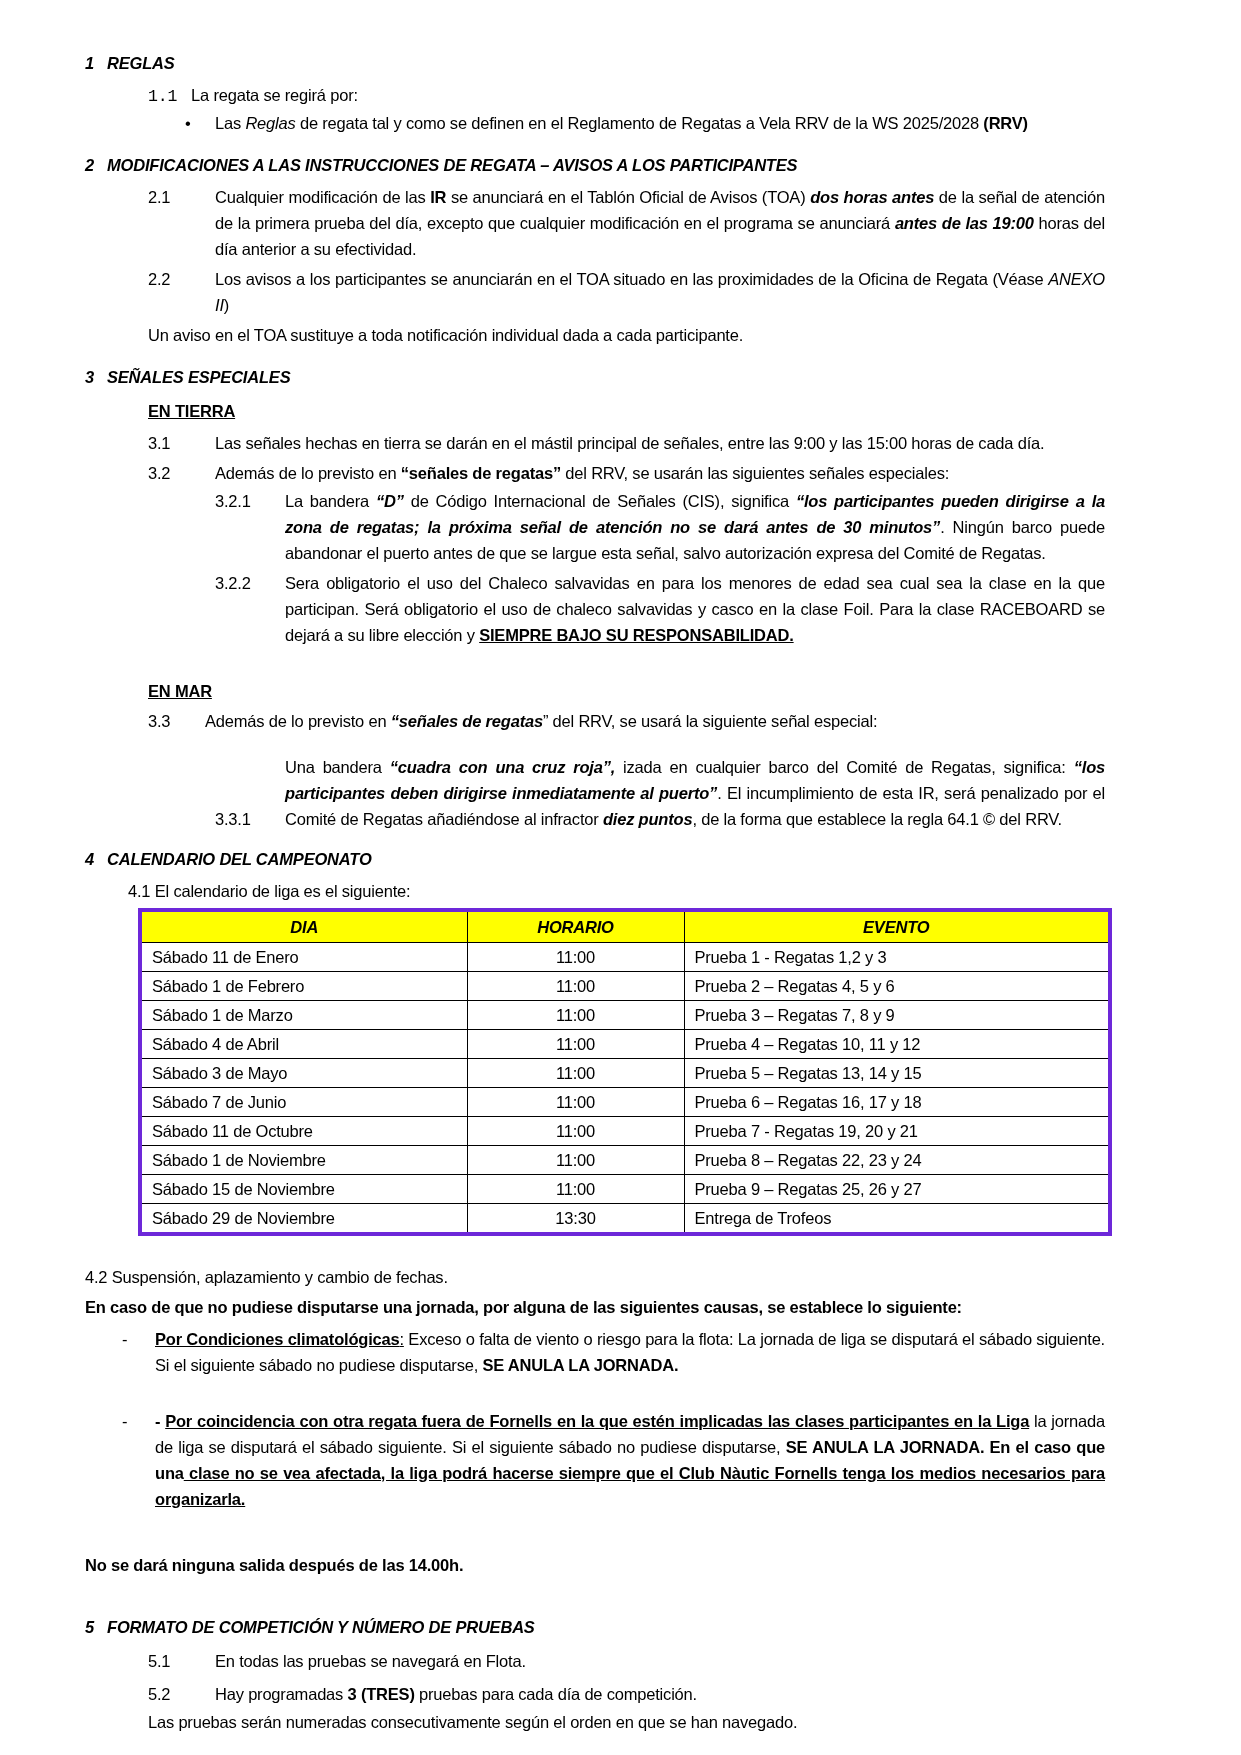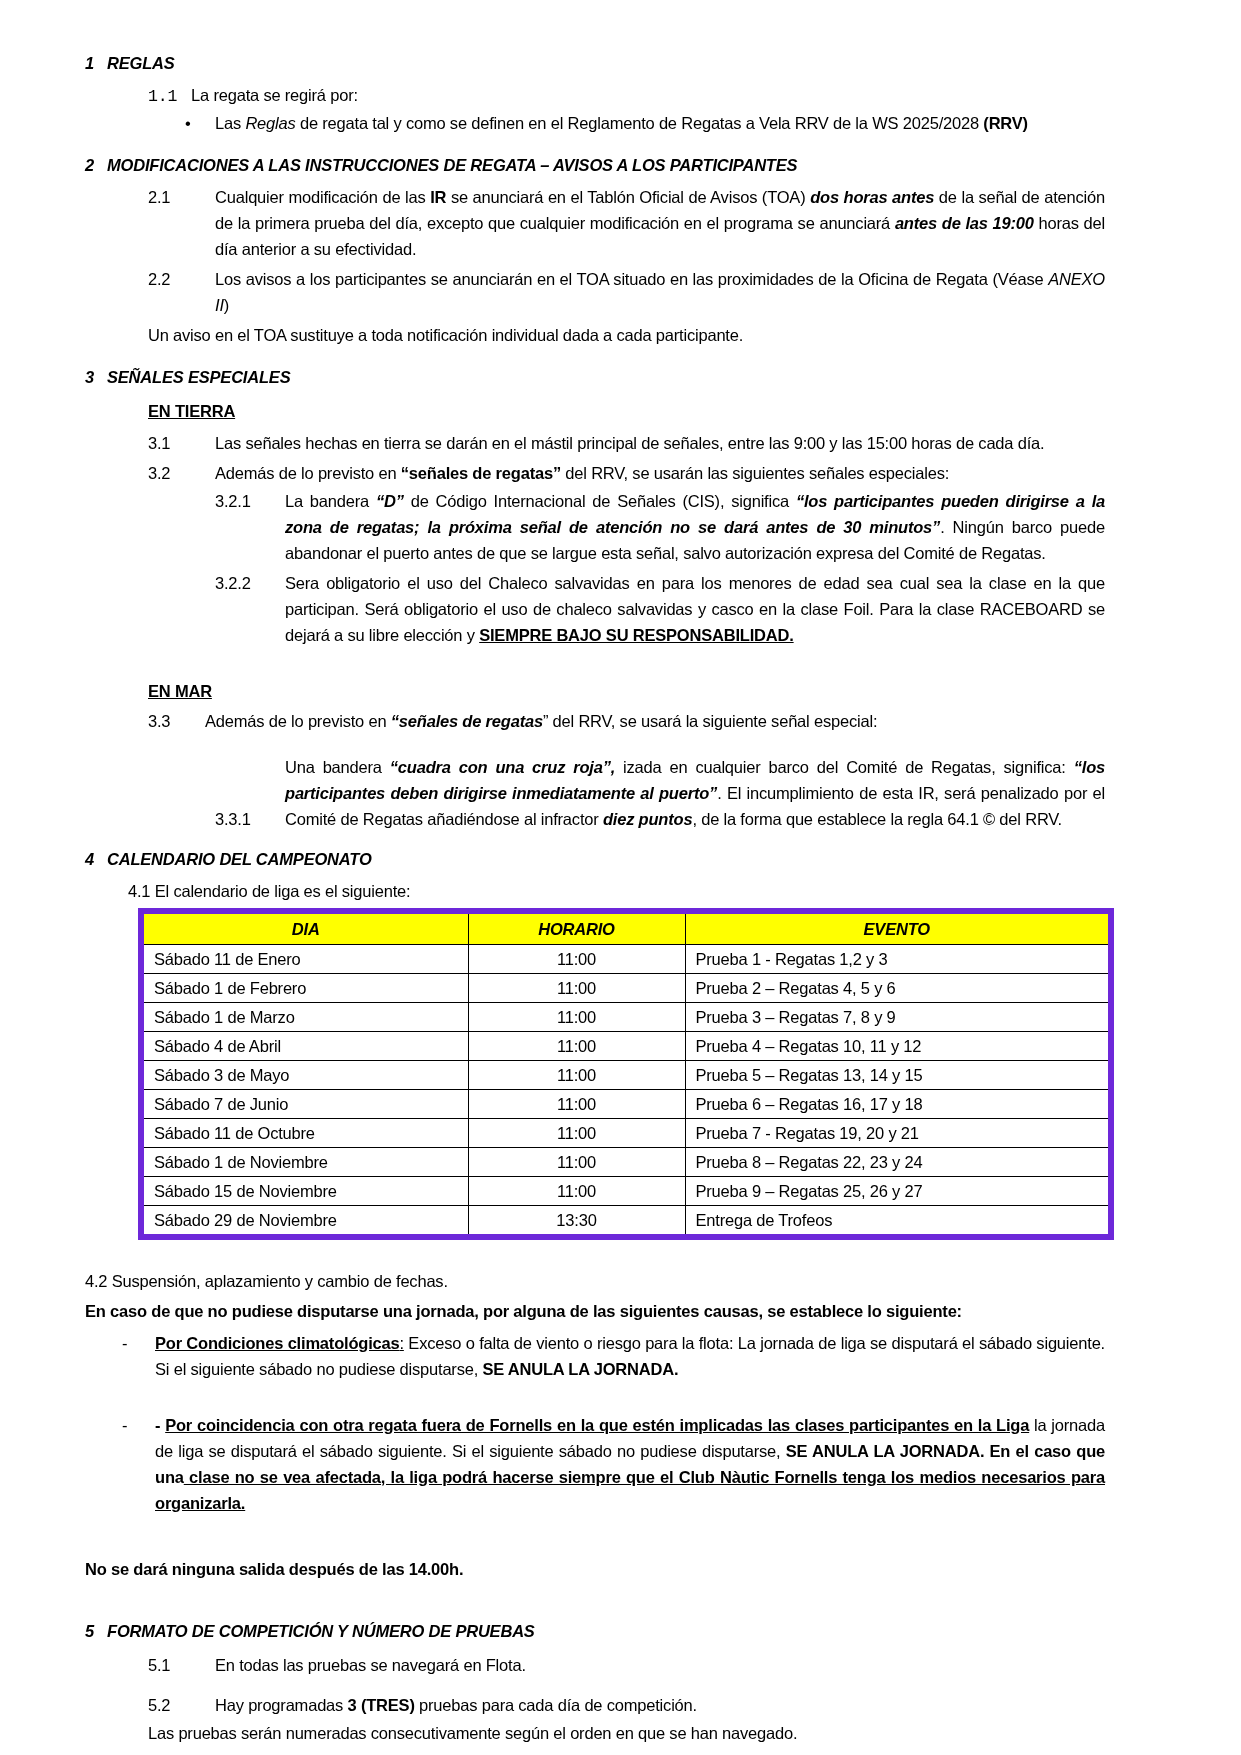--- a/index.html
+++ b/index.html
@@ -27,21 +27,21 @@
   .dash .t{flex:1;text-align:justify;}
   .subhead{margin-left:63px;font-weight:bold;text-decoration:underline;}
   .b{font-weight:bold;}
   .i{font-style:italic;}
   .u{text-decoration:underline;}
   .p0{margin-left:0;}
   .p41{margin-left:43px;}
   .pind{margin-left:63px;}
   table.cal{
     border-collapse:collapse;table-layout:fixed;width:970px;
-    margin:4px 16px 0 53px;border:6px solid #6d28d9;
+    margin:4px 16px 0 53px;border:4px solid #6d28d9;
   }
   table.cal col.c1{width:327px;} table.cal col.c2{width:217px;} table.cal col.c3{width:426px;}
   table.cal th{
     background:#FFFF00;font-weight:bold;font-style:italic;text-align:center;
     border:1px solid #000;padding:2px 8px;height:26px;
   }
   table.cal td{
     border:1px solid #000;padding:1px 10px;height:23px;vertical-align:middle;
   }
   table.cal td.center{text-align:center;padding:1px 17px;}
@@ -214,20 +214,20 @@
   <div class="sec" style="margin-top:36px;">
     <span class="n">5</span>
     <span>FORMATO DE COMPETICIÓN Y NÚMERO DE PRUEBAS</span>
   </div>
 
   <div class="li" style="margin-top:8px;">
     <span class="n">5.1</span>
     <span class="t">En todas las pruebas se navegará en Flota.</span>
   </div>
 
-  <div class="li" style="margin-top:14px;">
+  <div class="li" style="margin-top:7px;">
     <span class="n">5.2</span>
     <span class="t"><span> Hay programadas </span><span class="b">3 (TRES)</span><span> pruebas para cada día de competición.</span></span>
   </div>
 
   <div class="pind" style="margin-top:2px;">Las pruebas serán numeradas consecutivamente según el orden en que se han navegado.</div>
 
 </div>
 
 </body></html>

